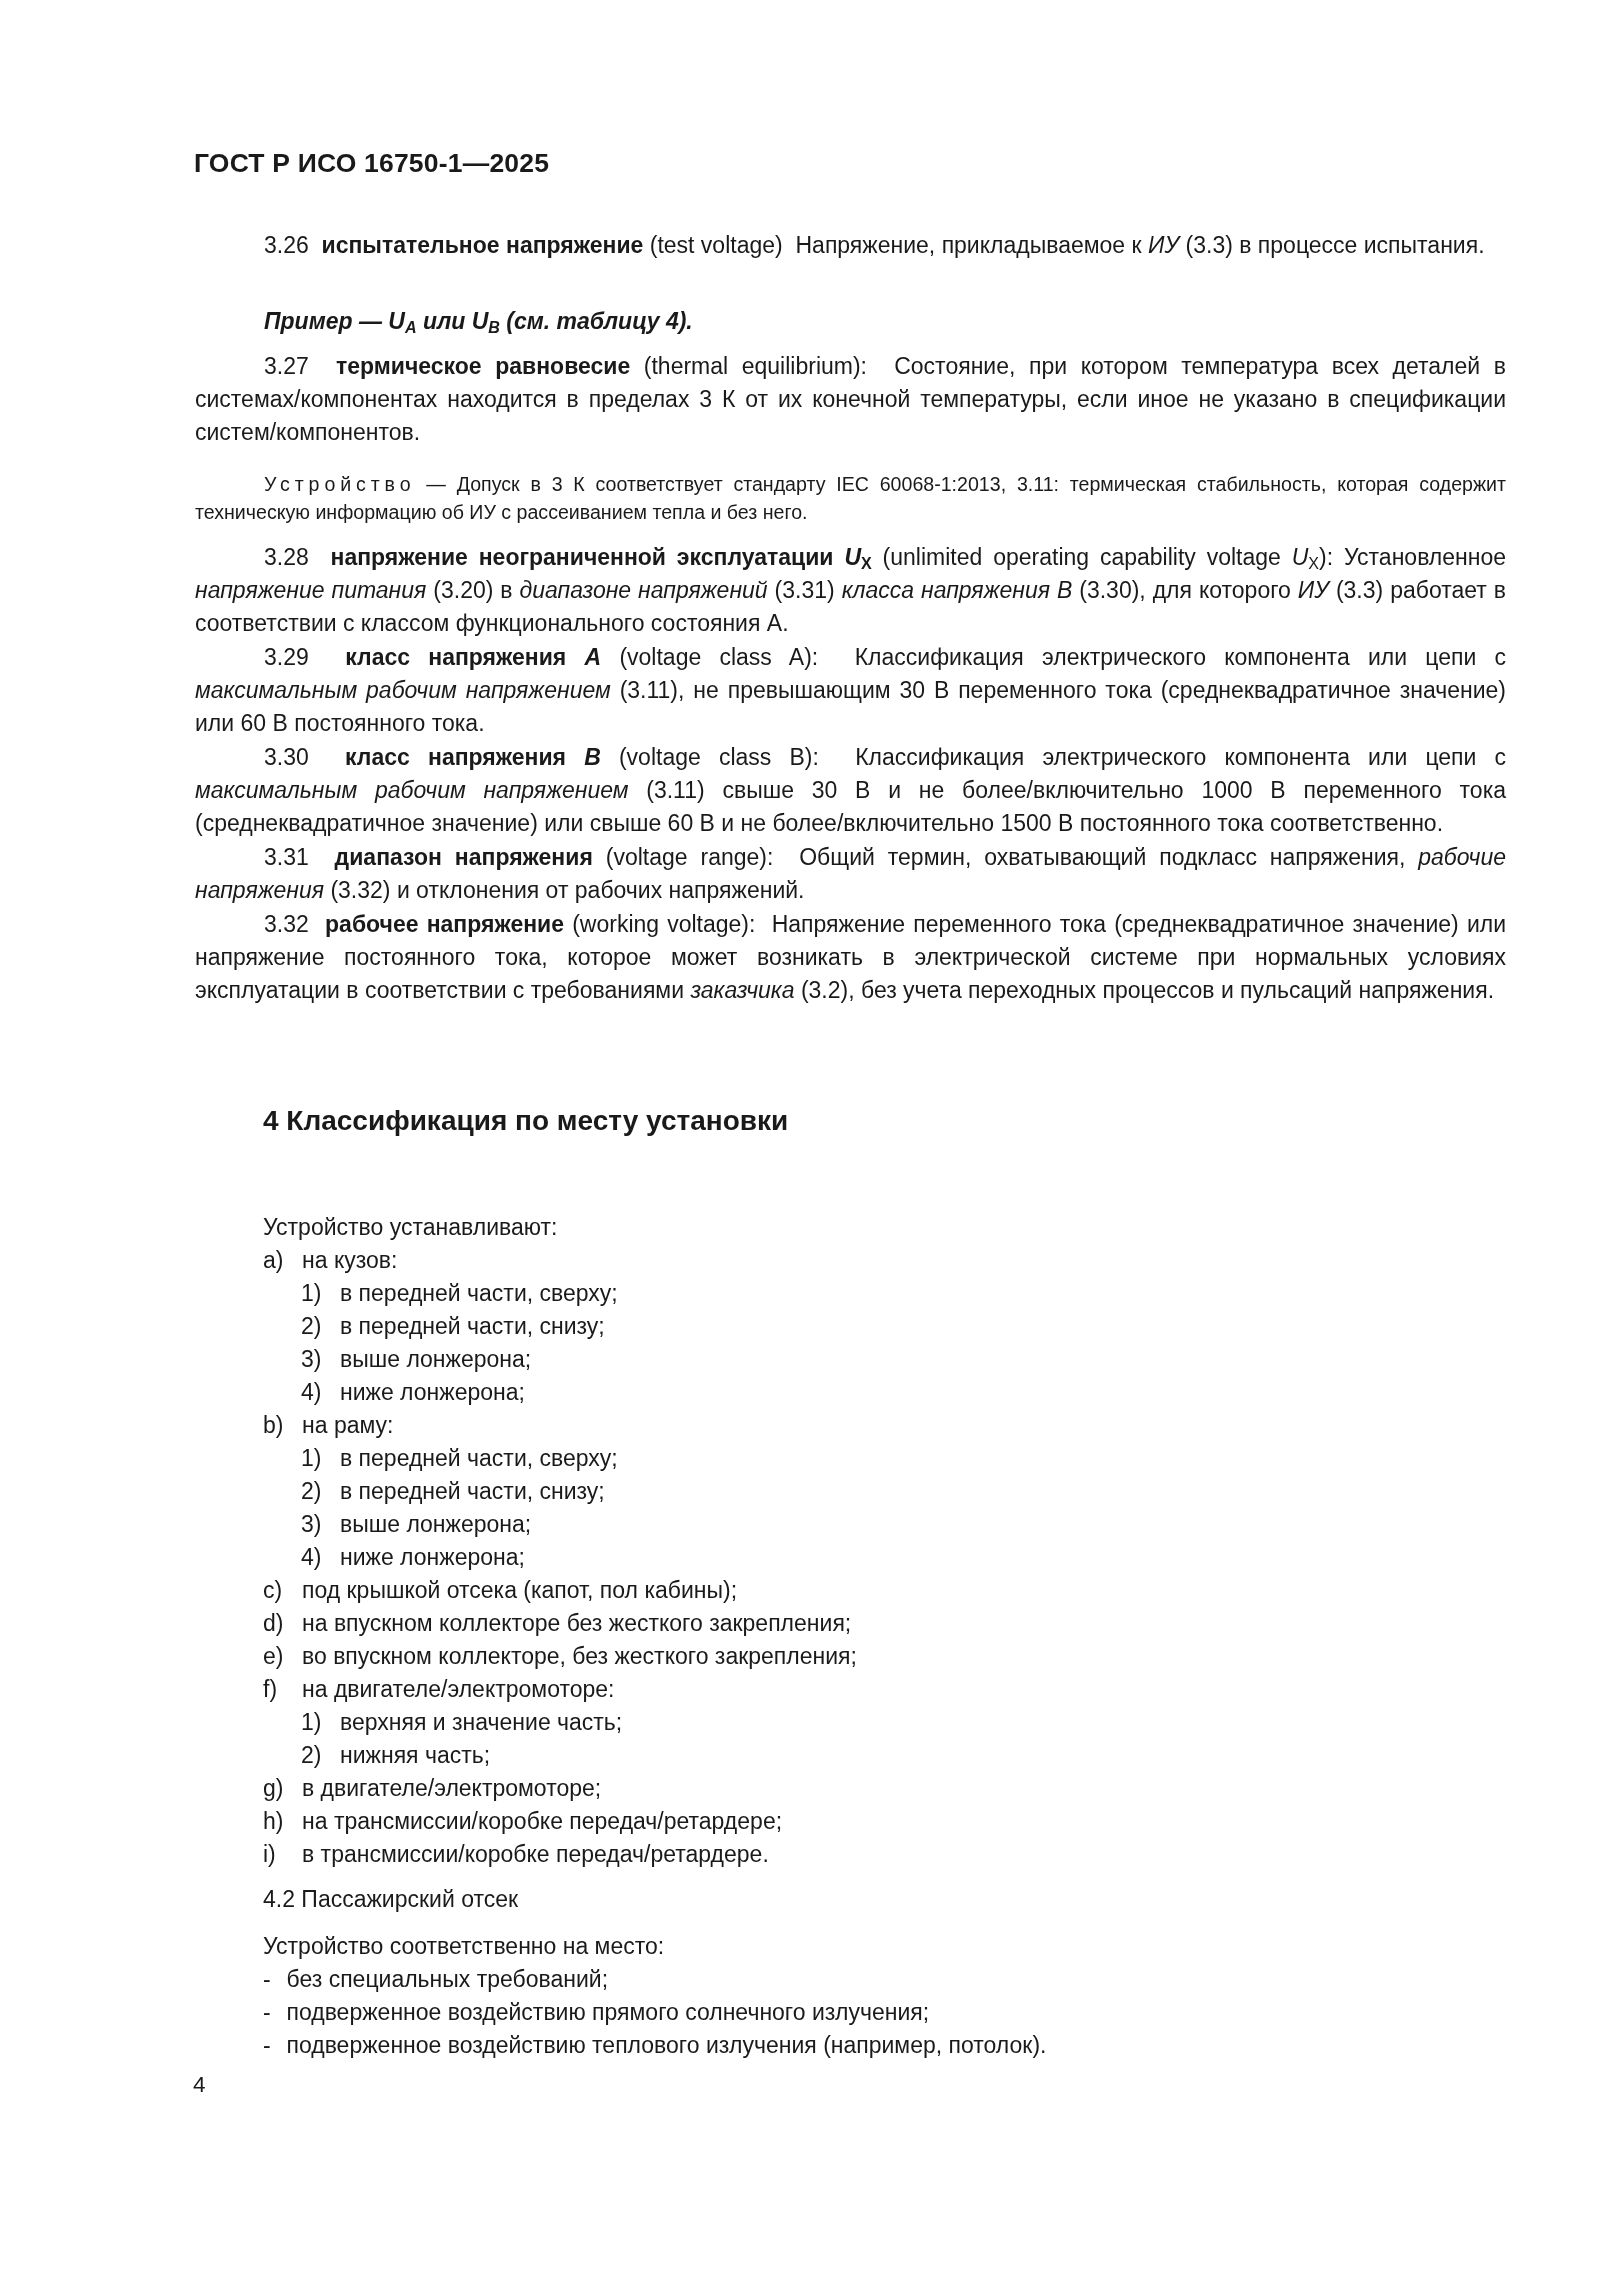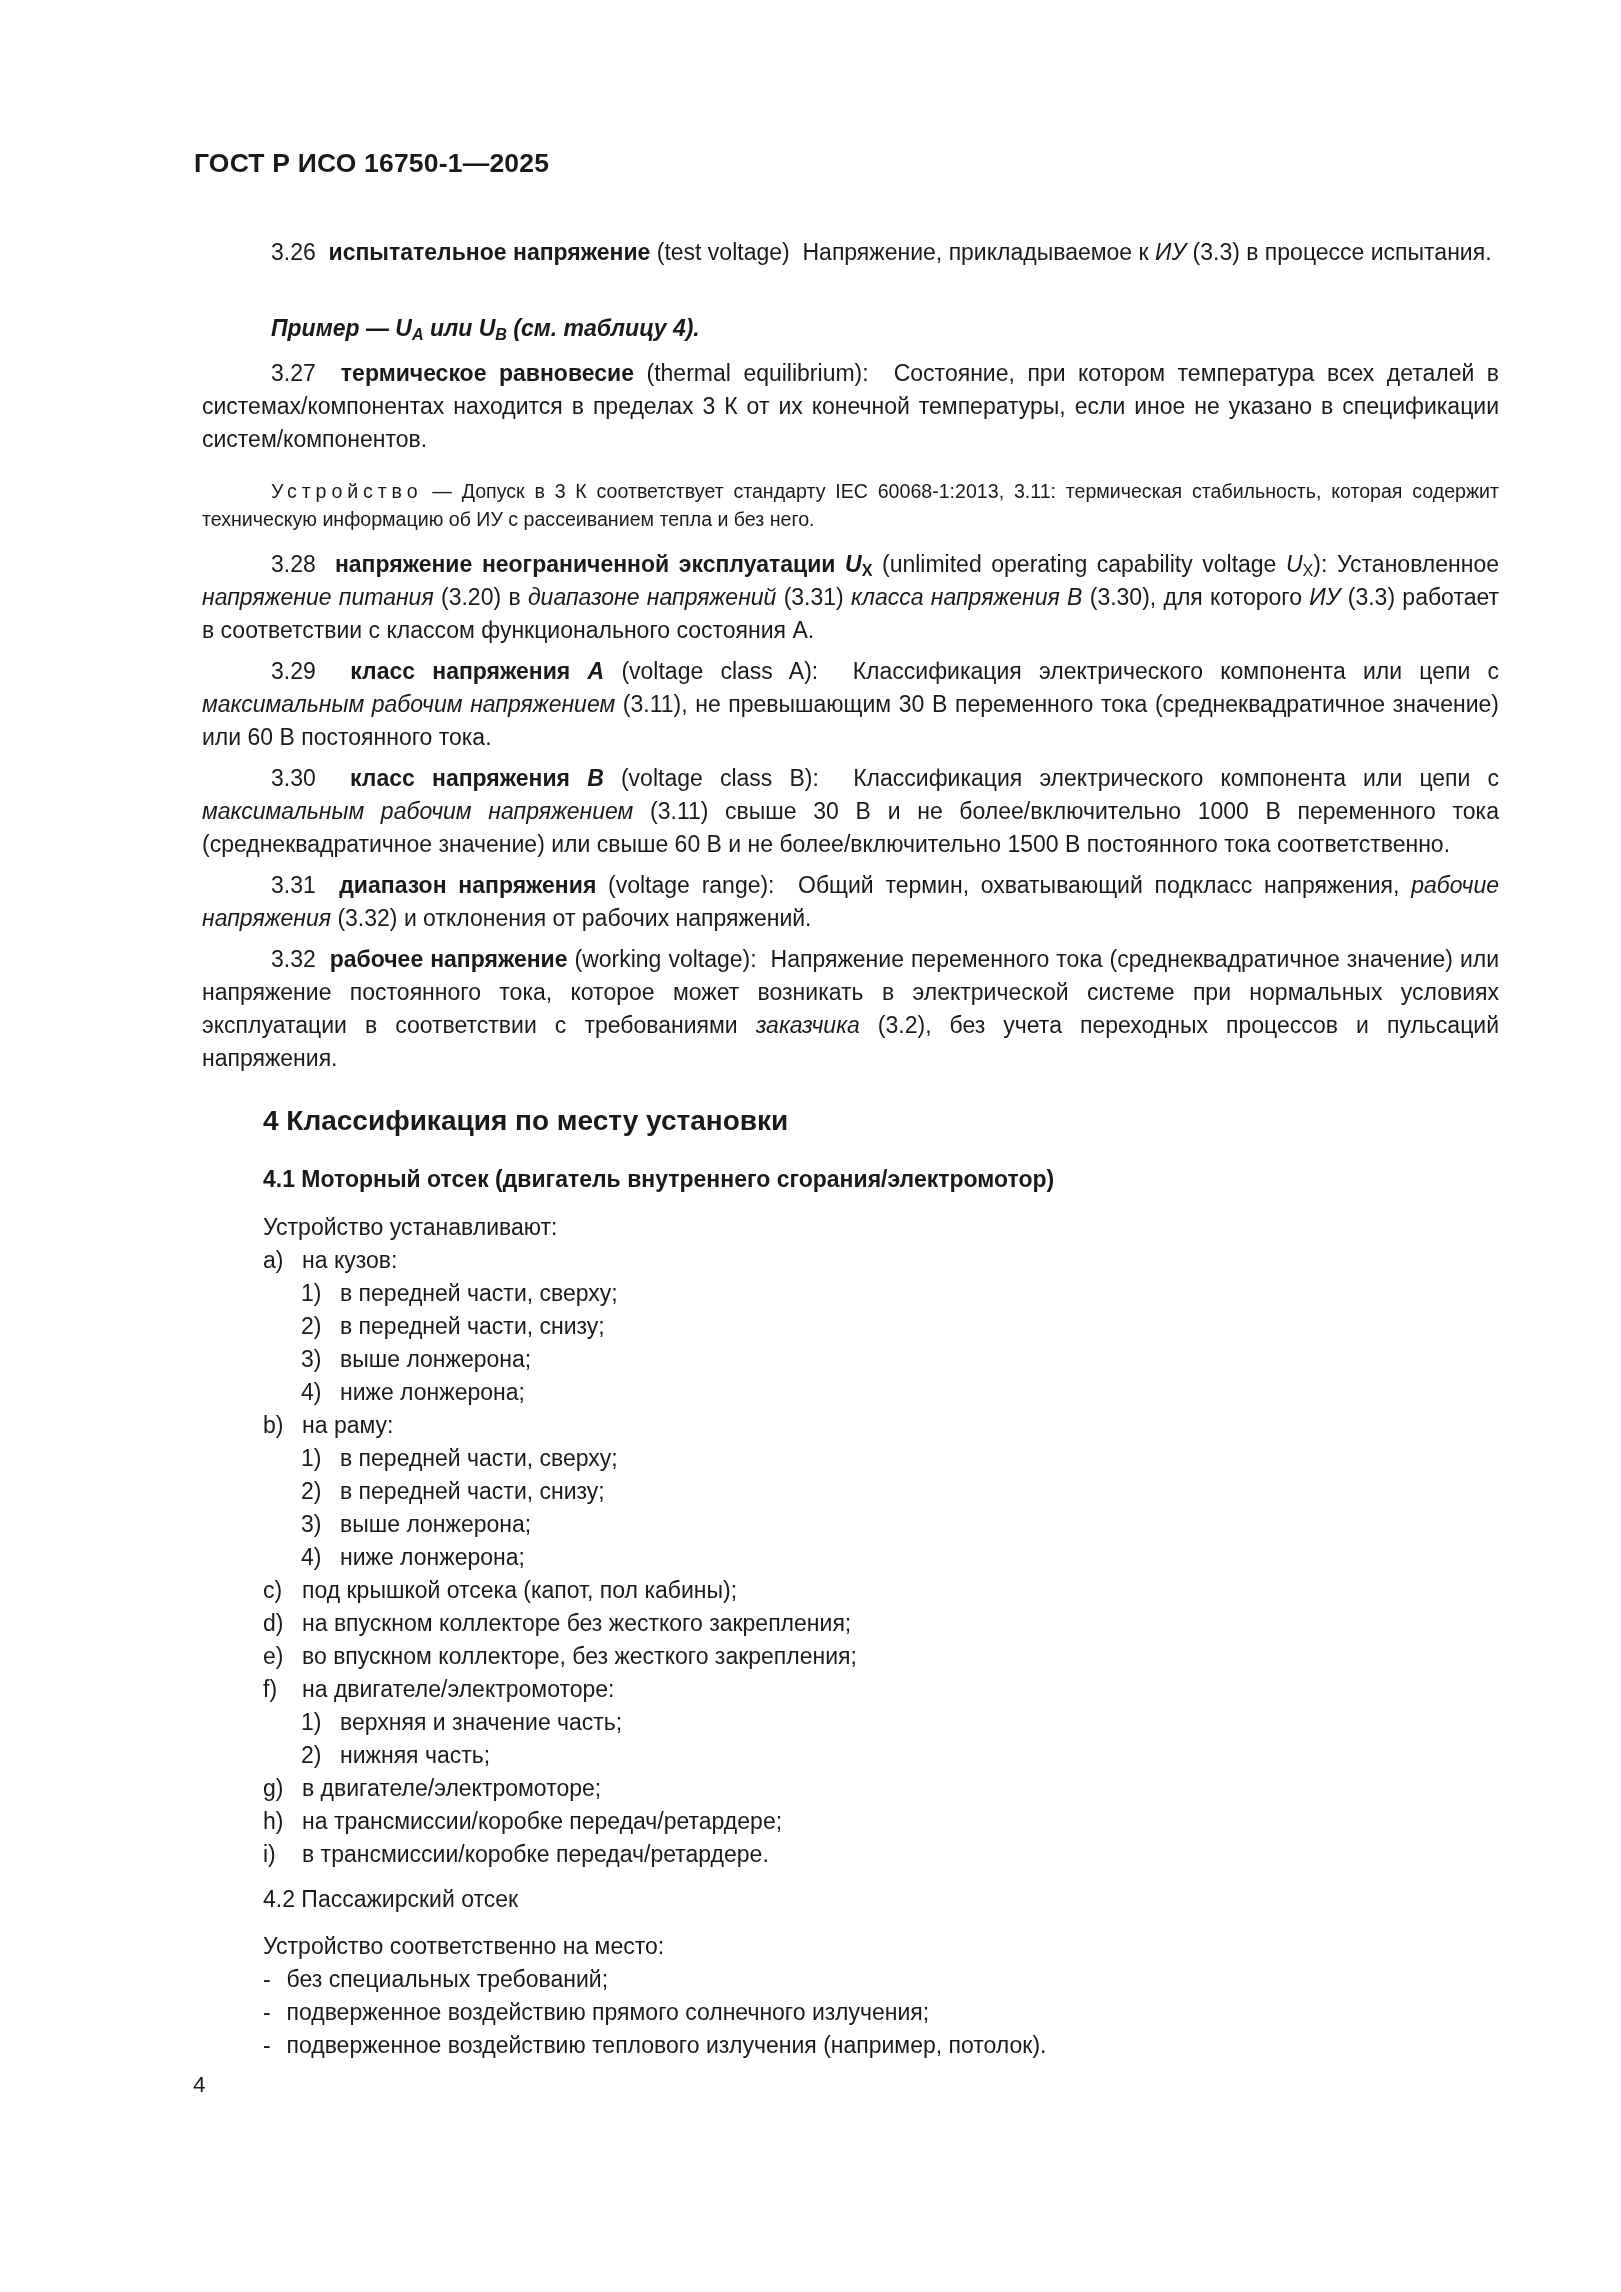--- a/index.html
+++ b/index.html
@@ -1,21 +1,21 @@
 <!DOCTYPE html>
 <html><head>
 <meta charset="utf-8">
 <style>
   html, body { margin: 0; padding: 0; background: #ffffff; }
   body { width: 1621px; height: 2293px; position: relative; overflow: hidden;
          font-family: "Liberation Sans", "DejaVu Sans", sans-serif; color: #1a1a1a; }
   .page { position: absolute; left: 0; top: 0; width: 1621px; height: 1764px; }
   .hdr { position: absolute; left: 194px; top: 148px; font-size: 26.5px; font-weight: bold; letter-spacing: 0.2px; }
   .block { position: absolute; left: 194px; width: 1313px; font-size: 23px; line-height: 33px; }
-  .block p { margin: 8px; text-align: justify; text-align-last: left; }
+  .block p { margin: 1px; text-align: justify; text-align-last: left; }
   .ind { text-indent: 69px; }
   .b { font-weight: bold; }
   .i { font-style: italic; }
   .bi { font-weight: bold; font-style: italic; }
   .ex { font-weight: bold; font-style: italic; padding-left: 69px; }
   .note { font-size: 19.6px; line-height: 28px; }
   .spaced { letter-spacing: 4.9px; }
   sub { font-size: 0.7em; vertical-align: -0.25em; line-height: 0; }
   .sec4 { position: absolute; left: 263px; top: 1105px; font-size: 28px; font-weight: bold; }
   .sub41 { position: absolute; left: 263px; top: 1166px; font-size: 23px; font-weight: bold; }
@@ -57,21 +57,20 @@
     <p class="ind"><span>3.29</span>&nbsp; <span class="b">класс напряжения</span> <span class="bi">A</span> <span>(voltage class A):</span>&nbsp; <span>Классификация электрического компонента или цепи с</span> <span class="i">максимальным рабочим напряжением</span> <span>(3.11), не превышающим 30 В переменного тока (среднеквадратичное значение) или 60 В постоянного тока.</span></p>
 
     <p class="ind"><span>3.30</span>&nbsp; <span class="b">класс напряжения</span> <span class="bi">B</span> <span>(voltage class B):</span>&nbsp; <span>Классификация электрического компонента или цепи с</span> <span class="i">максимальным рабочим напряжением</span> <span>(3.11) свыше 30 В и не более/включительно 1000 В переменного тока (среднеквадратичное значение) или свыше 60 В и не более/включительно 1500 В постоянного тока соответственно.</span></p>
 
     <p class="ind"><span>3.31</span>&nbsp; <span class="b">диапазон напряжения</span> <span>(voltage range):</span>&nbsp; <span>Общий термин, охватывающий подкласс напряжения,</span> <span class="i">рабочие напряжения</span> <span>(3.32) и отклонения от рабочих напряжений.</span></p>
 
     <p class="ind"><span>3.32</span>&nbsp; <span class="b">рабочее напряжение</span> <span>(working voltage):</span>&nbsp; <span>Напряжение переменного тока (среднеквадратичное значение) или напряжение постоянного тока, которое может возникать в электрической системе при нормальных условиях эксплуатации в соответствии с требованиями</span> <span class="i">заказчика</span> <span>(3.2), без учета переходных процессов и пульсаций напряжения.</span></p>
   </div>
 
   <div class="sec4">4  Классификация по месту установки</div>
-  <div class="sub41">4.1  Моторный отсек (двигатель внутреннего сгорания/электромотор)</div>
 
   <div class="list" style="top:1211px;">
     <div class="row">Устройство устанавливают:</div>
     <div id="list41">
         <div class="row l1"><span class="mk2">a)</span><span>на кузов:</span></div>
         <div class="row l2"><span class="mk2">1)</span><span>в передней части, сверху;</span></div>
         <div class="row l2"><span class="mk2">2)</span><span>в передней части, снизу;</span></div>
         <div class="row l2"><span class="mk2">3)</span><span>выше лонжерона;</span></div>
         <div class="row l2"><span class="mk2">4)</span><span>ниже лонжерона;</span></div>
         <div class="row l1"><span class="mk2">b)</span><span>на раму:</span></div>

